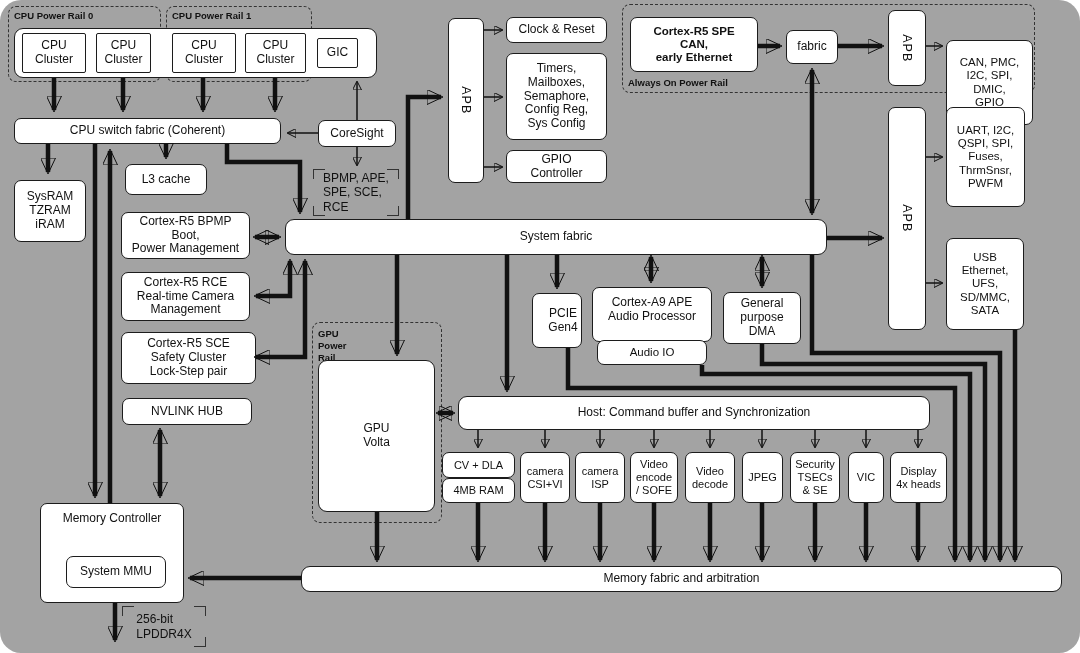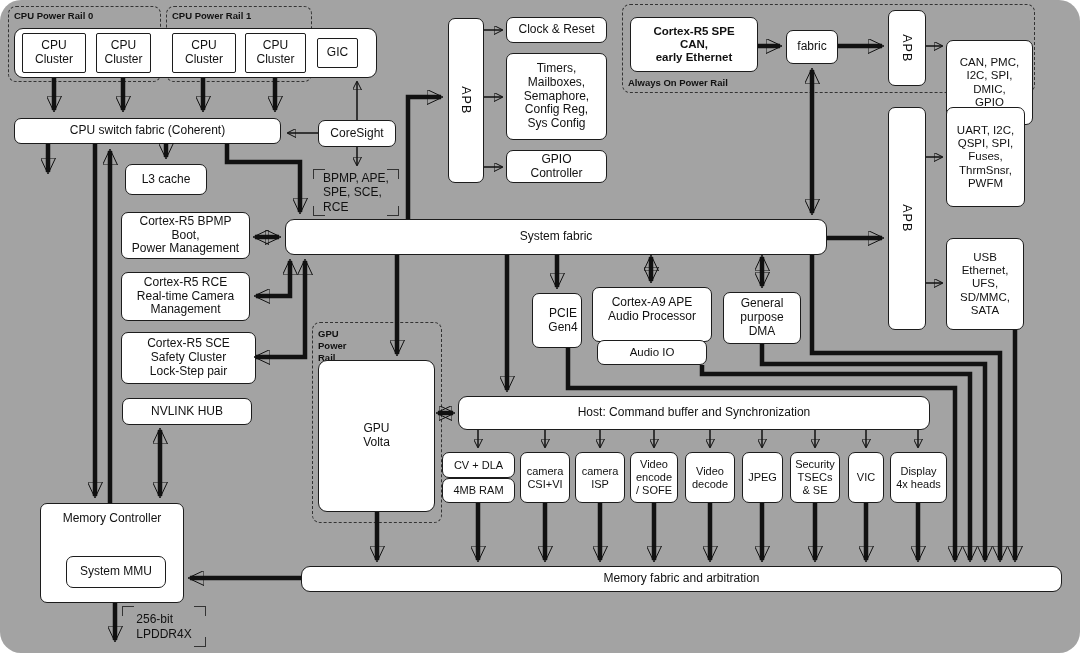--- a/index.html
+++ b/index.html
@@ -50,20 +50,23 @@
   <div class="box sq" style="left:96px;top:33px;width:55px;height:40px;">CPU
 Cluster</div>
   <div class="box sq" style="left:172px;top:33px;width:64px;height:40px;">CPU
 Cluster</div>
   <div class="box sq" style="left:245px;top:33px;width:61px;height:40px;">CPU
 Cluster</div>
   <div class="box sq" style="left:317px;top:38px;width:41px;height:30px;">GIC</div>
 
   <div class="box" style="left:14px;top:118px;width:267px;height:26px;">CPU switch fabric (Coherent)</div>
   <div class="box" style="left:318px;top:120px;width:78px;height:27px;">CoreSight</div>
+  <div class="box" style="left:14px;top:180px;width:72px;height:62px;">SysRAM
+TZRAM
+iRAM</div>
   <div class="box" style="left:125px;top:164px;width:82px;height:31px;">L3 cache</div>
 
   <div class="note" style="left:313px;top:169px;width:86px;height:47px;">
     <span>BPMP, APE,
 SPE, SCE,
 RCE</span>
     <span class="corner c-tl"></span>
     <span class="corner c-tr"></span>
     <span class="corner c-bl"></span>
     <span class="corner c-br"></span>

